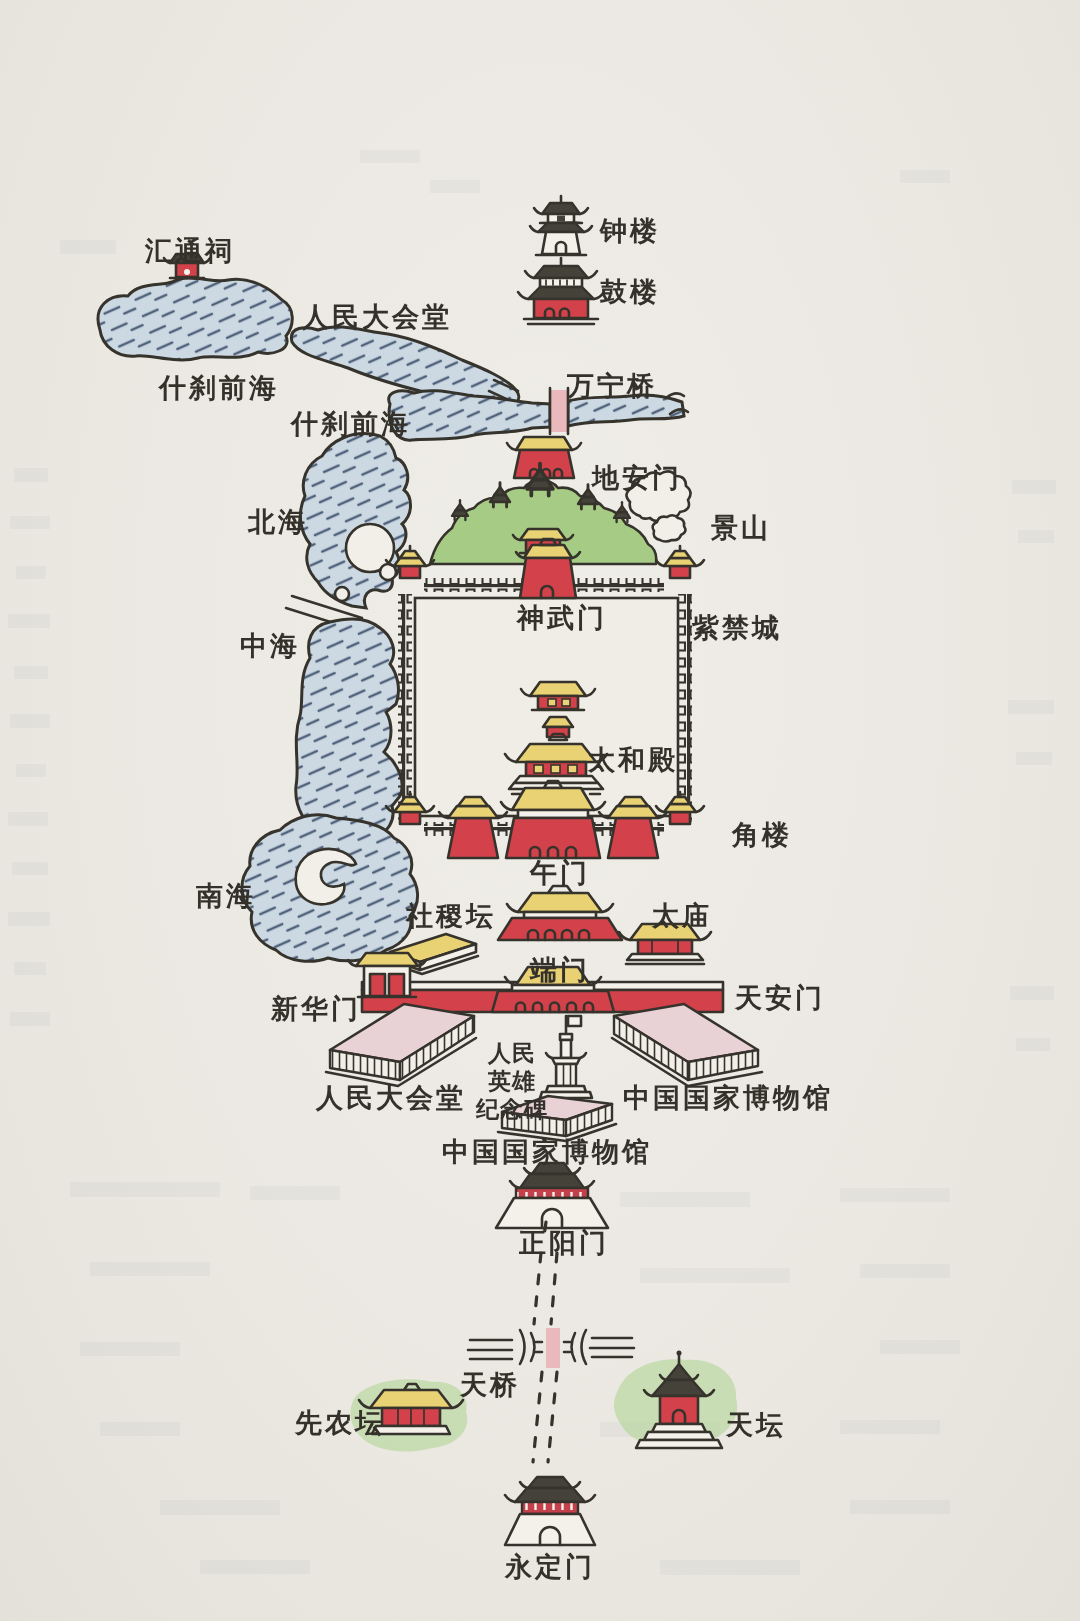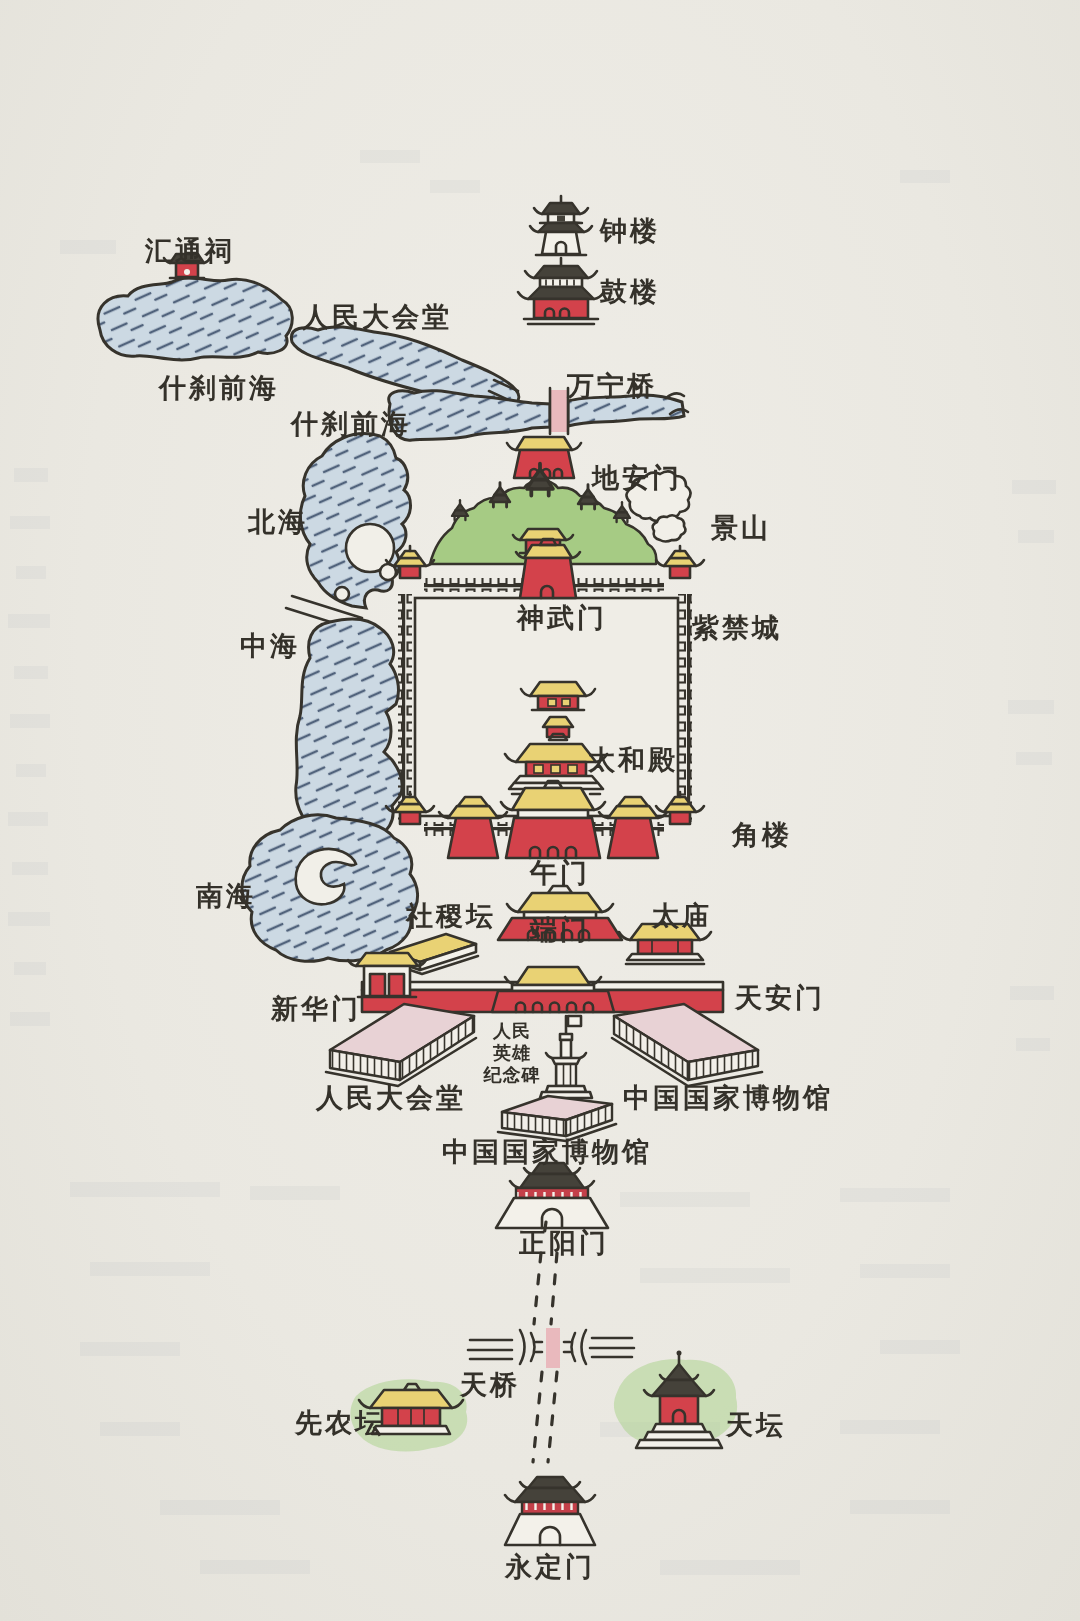--- a/index.html
+++ b/index.html
@@ -4,21 +4,21 @@
 <style>
   html,body{margin:0;padding:0;background:#dddbd4;}
   #stage{position:relative;width:1080px;height:1621px;margin:0 auto;overflow:hidden;
     background:radial-gradient(ellipse at 50% 40%, #efede7 0%, #eae8e1 60%, #e3e1d9 100%);
     font-family:"DejaVu Sans","Liberation Sans",sans-serif;}
   #stage svg{position:absolute;left:0;top:0;}
   .labels{position:absolute;left:0;top:0;width:100%;height:100%;}
   .lbl{position:absolute;transform:translate(-50%,-50%);
     font-weight:bold;font-size:27px;letter-spacing:3px;color:#34312a;
     white-space:pre-line;text-align:center;line-height:1.22;}
-  .lbl.sm{font-size:18px;letter-spacing:1px;}
+  .lbl.sm{font-size:23px;letter-spacing:1px;margin-top:28px;}
   
   .ink{fill:none;stroke:#36332c;stroke-width:2.6;stroke-linecap:round;stroke-linejoin:round;}
   .thin{stroke-width:1.7;}
   .fR{fill:#d3424b;stroke:#36332c;stroke-width:2.6;stroke-linejoin:round;}
   .fY{fill:#e9d274;stroke:#36332c;stroke-width:2.6;stroke-linejoin:round;}
   .fD{fill:#45423a;stroke:#36332c;stroke-width:2.4;stroke-linejoin:round;}
   .fW{fill:#f3f1ea;stroke:#36332c;stroke-width:2.6;stroke-linejoin:round;}
   .fP{fill:#e8d2d5;stroke:#36332c;stroke-width:2.6;stroke-linejoin:round;}
   .water{fill:url(#hatch);stroke:#36332c;stroke-width:3;}
   .isl{fill:#f1efe8;stroke:#36332c;stroke-width:2.6;}
@@ -410,21 +410,21 @@
   <div class="lbl" style="left:741px;top:528px">景山</div>
   <div class="lbl" style="left:562px;top:618px">神武门</div>
   <div class="lbl" style="left:737px;top:628px">紫禁城</div>
   <div class="lbl" style="left:270px;top:646px">中海</div>
   <div class="lbl" style="left:633px;top:760px">太和殿</div>
   <div class="lbl" style="left:762px;top:835px">角楼</div>
   <div class="lbl" style="left:560px;top:873px">午门</div>
   <div class="lbl" style="left:226px;top:896px">南海</div>
   <div class="lbl" style="left:451px;top:916px">社稷坛</div>
   <div class="lbl" style="left:682px;top:916px">太庙</div>
-  <div class="lbl" style="left:560px;top:930px">端门</div>
+  <div class="lbl" style="left:560px;top:970px">端门</div>
   <div class="lbl" style="left:780px;top:998px">天安门</div>
   <div class="lbl" style="left:316px;top:1009px">新华门</div>
   <div class="lbl sm" style="left:512px;top:1053px">人民
 英雄
 纪念碑</div>
   <div class="lbl" style="left:391px;top:1098px">人民大会堂</div>
   <div class="lbl" style="left:728px;top:1098px">中国国家博物馆</div>
   <div class="lbl" style="left:547px;top:1152px">中国国家博物馆</div>
   <div class="lbl" style="left:564px;top:1243px">正阳门</div>
   <div class="lbl" style="left:490px;top:1385px">天桥</div>

